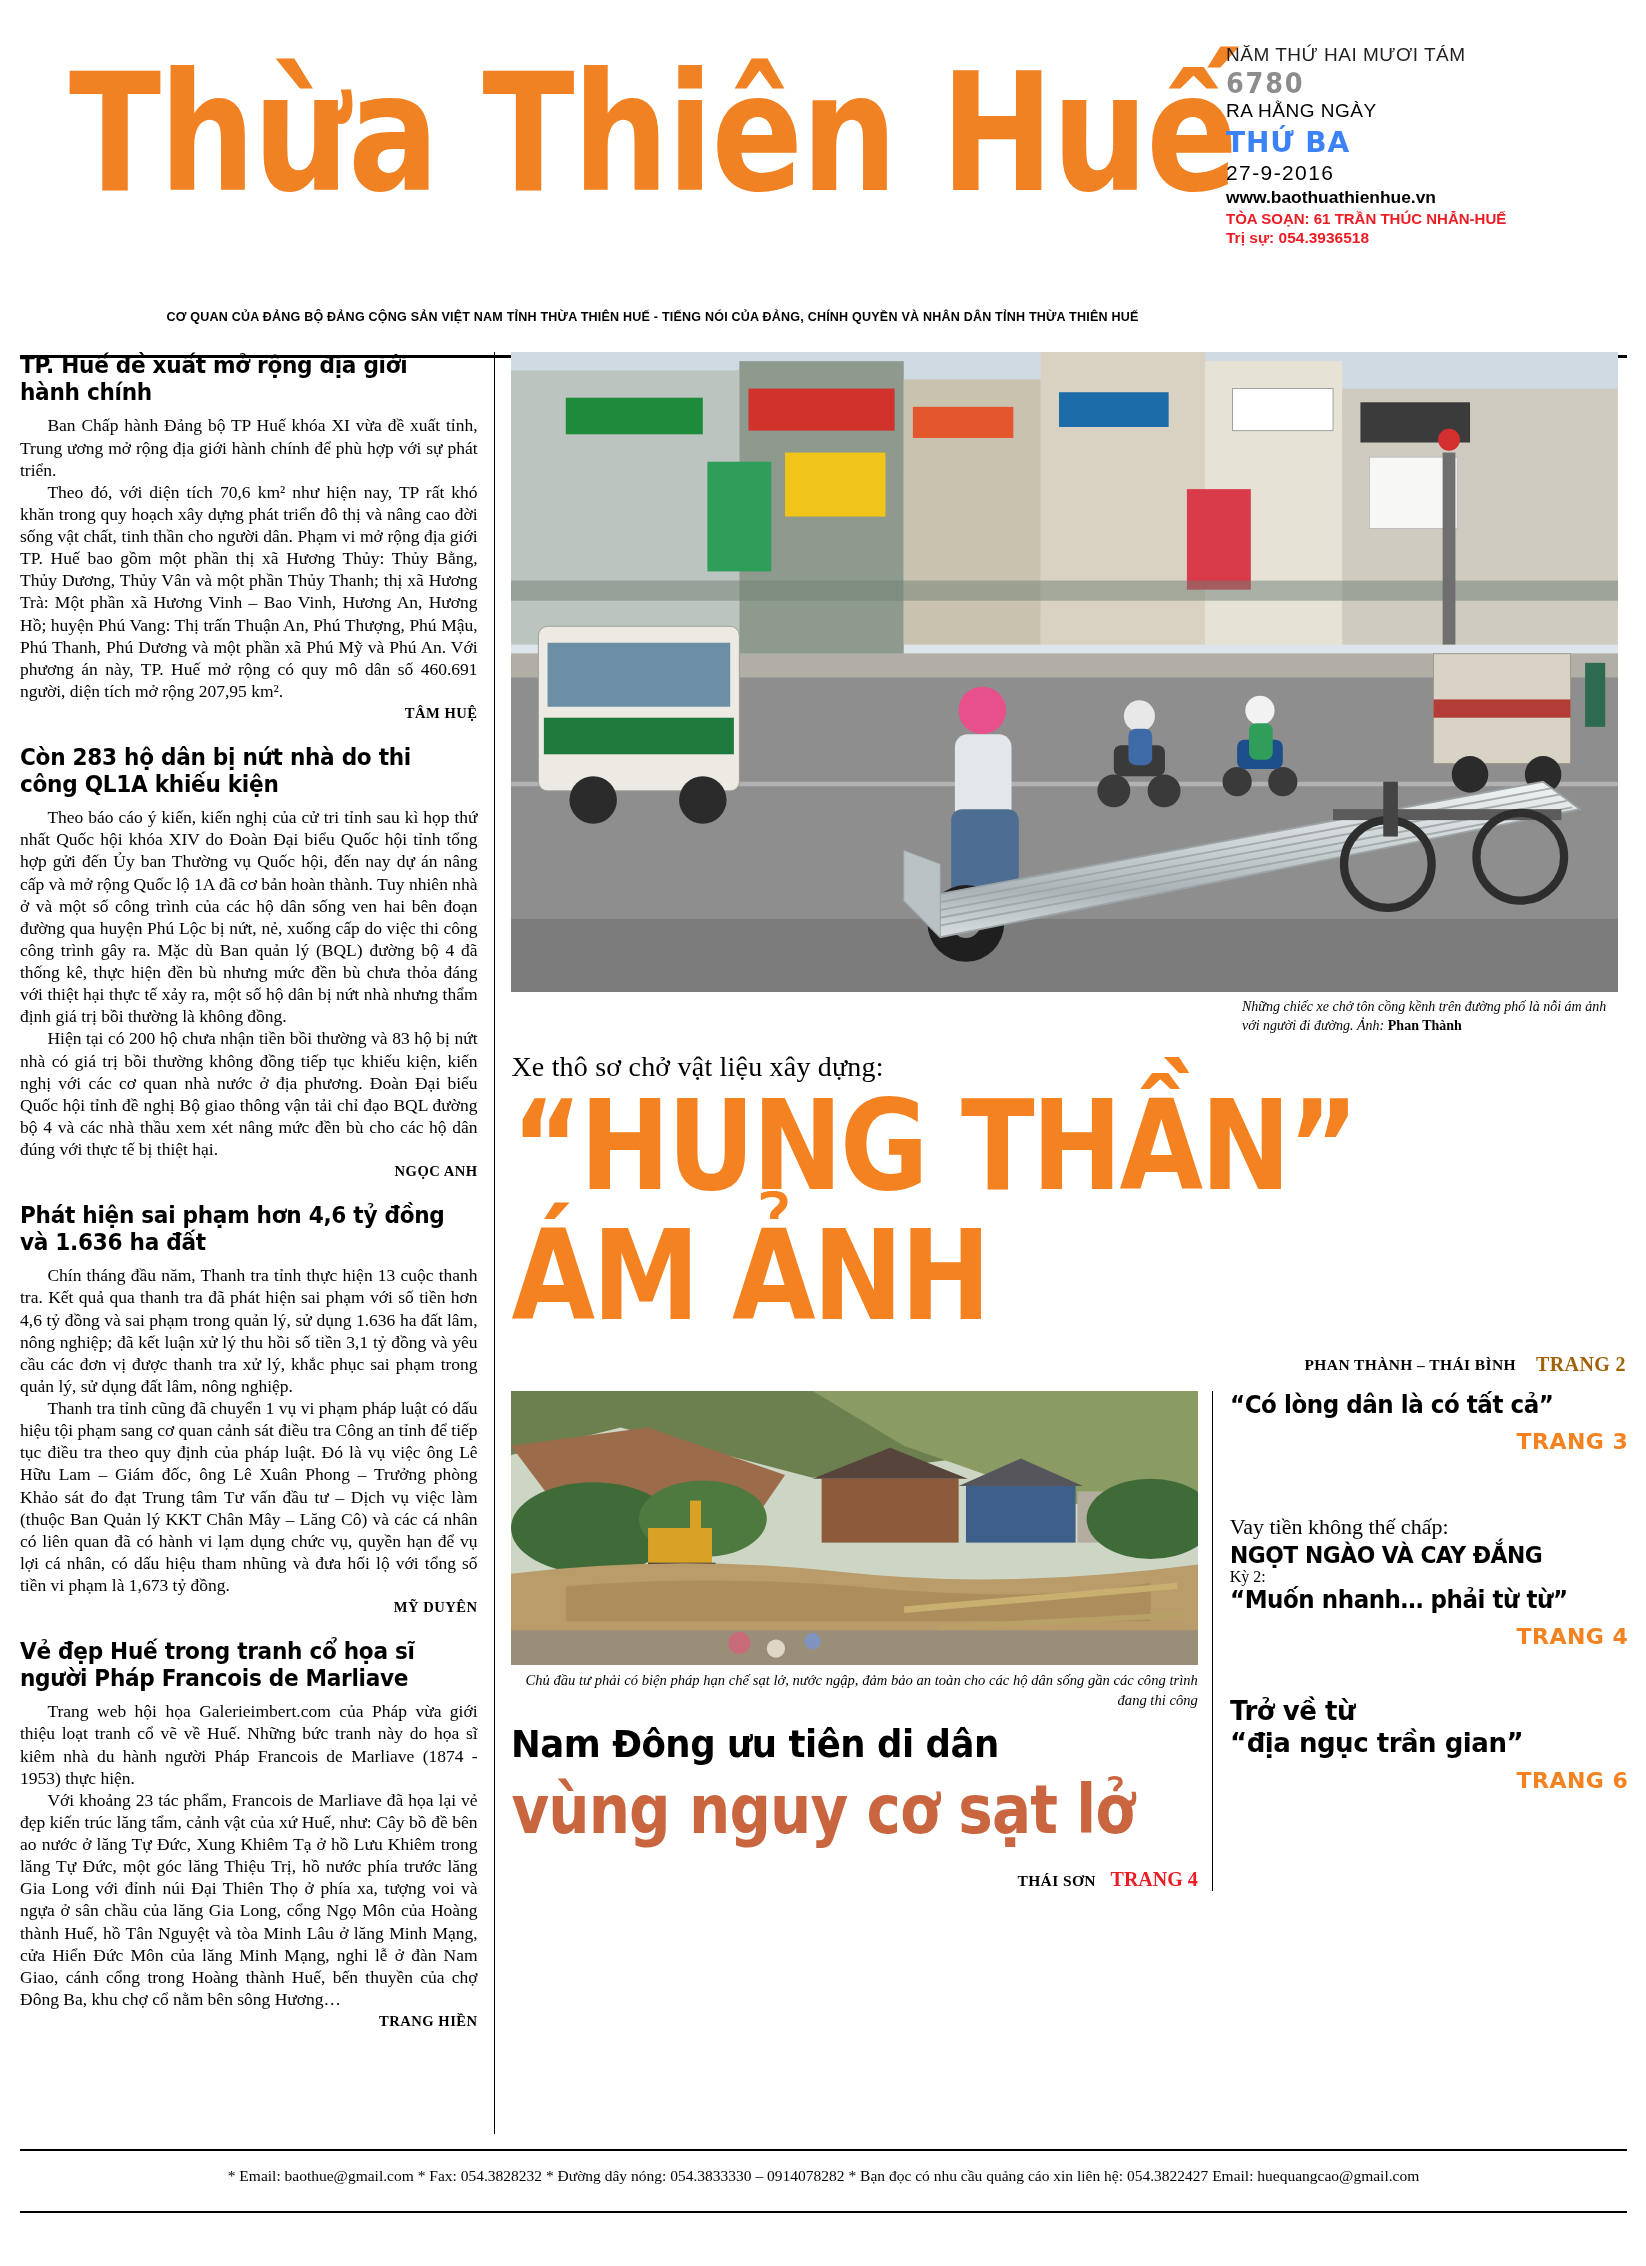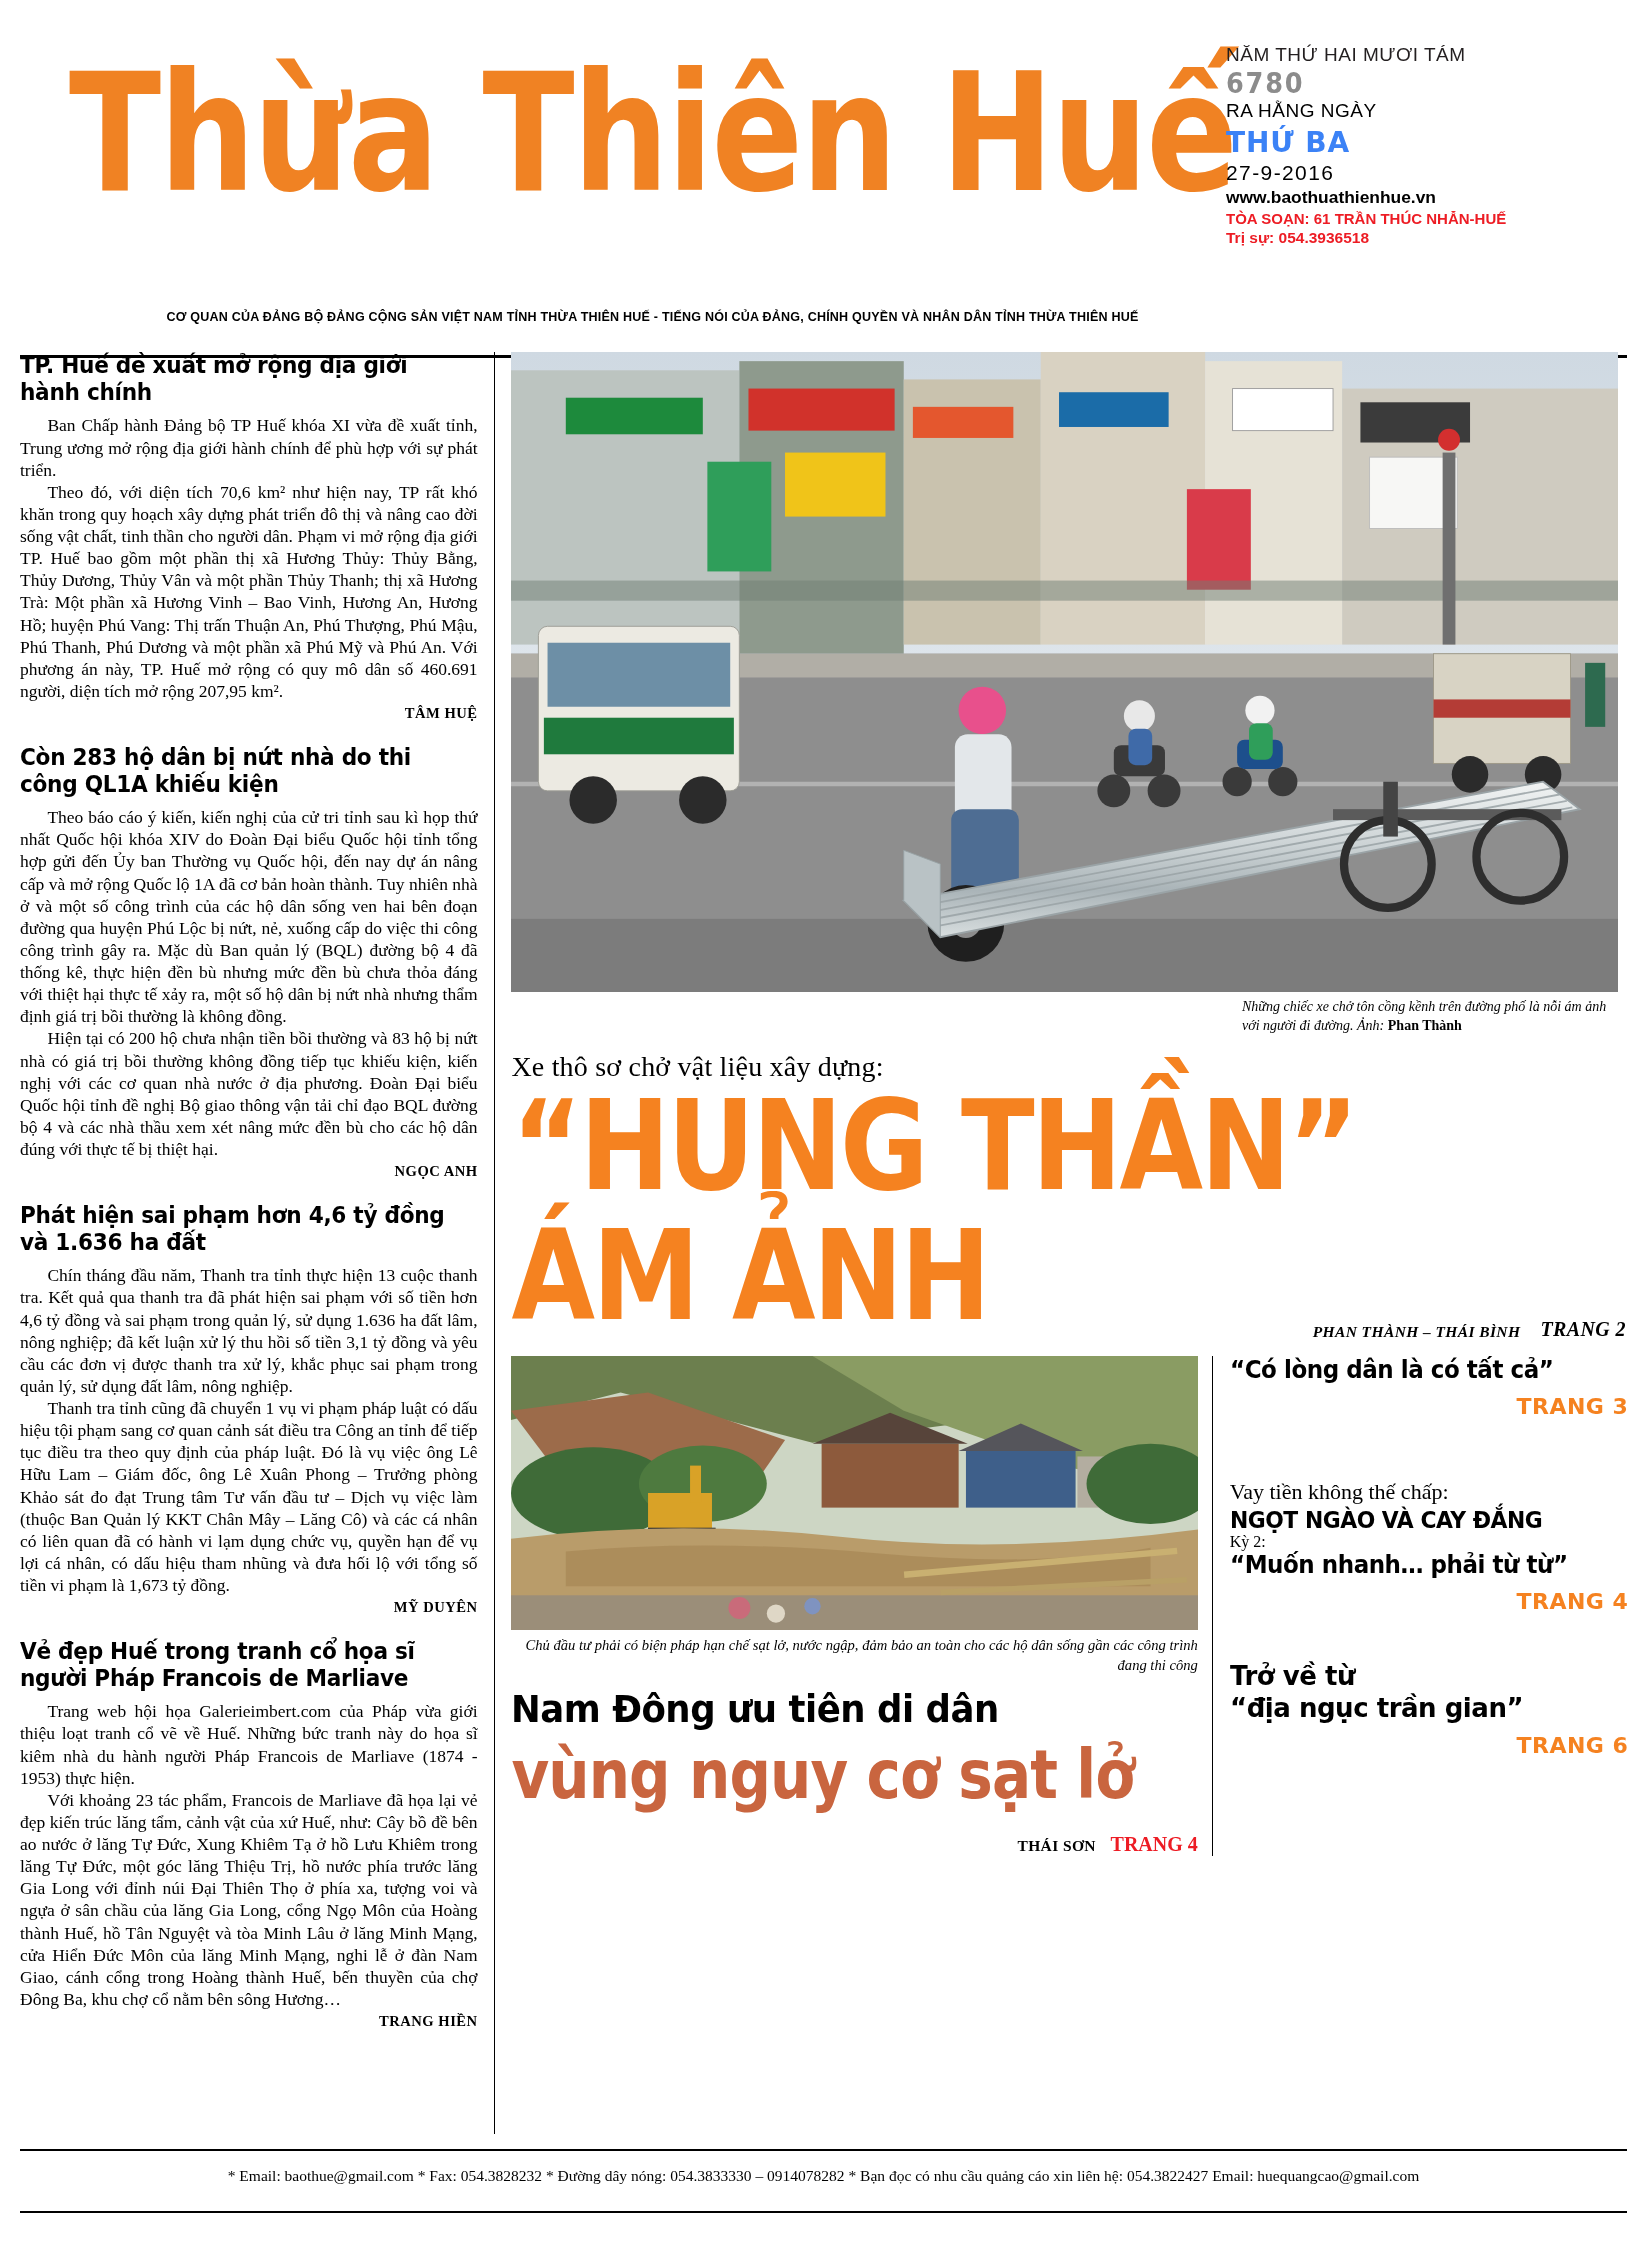--- a/index.html
+++ b/index.html
@@ -103,25 +103,25 @@
     font-family:"DejaVu Sans", sans-serif;font-weight:bold;
     color:#F58220;font-size:108px;line-height:.92;letter-spacing:-2.7px;
     transform:scaleY(1.15);transform-origin:left top;margin-top:5.5px;
   }
   .mega2{
     font-family:"DejaVu Sans", sans-serif;font-weight:bold;
     color:#F58220;font-size:108px;line-height:.92;letter-spacing:-2.7px;
     transform:scaleY(1.15);transform-origin:left top;margin-top:31px;
   }
   .mega-credit{
-    display:flex;justify-content:flex-end;align-items:flex-end;gap:20px;
-    font-style:italic;
+    display:flex;justify-content:flex-end;align-items:center;gap:20px;
+    margin-top:35px;
   }
   .mc-author{font-family:"Liberation Serif",serif;font-weight:bold;font-size:15.5px;letter-spacing:0.4px;}
-  .mc-page{font-family:"Liberation Serif",serif;font-weight:bold;font-size:20px;color:#000000;letter-spacing:0.4px;}
+  .mc-page{font-family:"Liberation Serif",serif;font-weight:bold;font-size:20px;color:#a16207;letter-spacing:0.4px;}
 
   
   .lower{display:flex;margin-top:14.6px;}
   .lower-left{width:702px;flex:none;padding-right:14.6px;box-sizing:border-box;border-right:0.9px solid #000;}
   .lower-right{width:415px;flex:none;padding-left:16.4px;box-sizing:border-box;}
   .photo-sec{width:687px;height:274px;overflow:hidden;background:#7d8f5e;}
   .cap-sec{
     margin-top:6.4px;font-family:"Liberation Serif",serif;font-style:italic;
     font-size:14.6px;line-height:1.32;text-align:right;
   }

